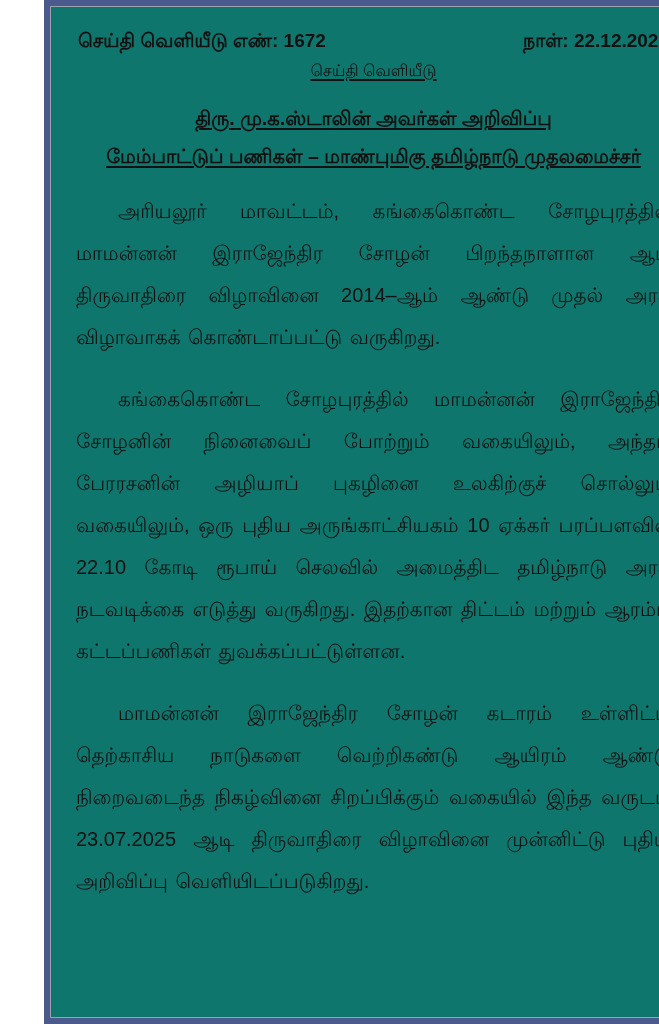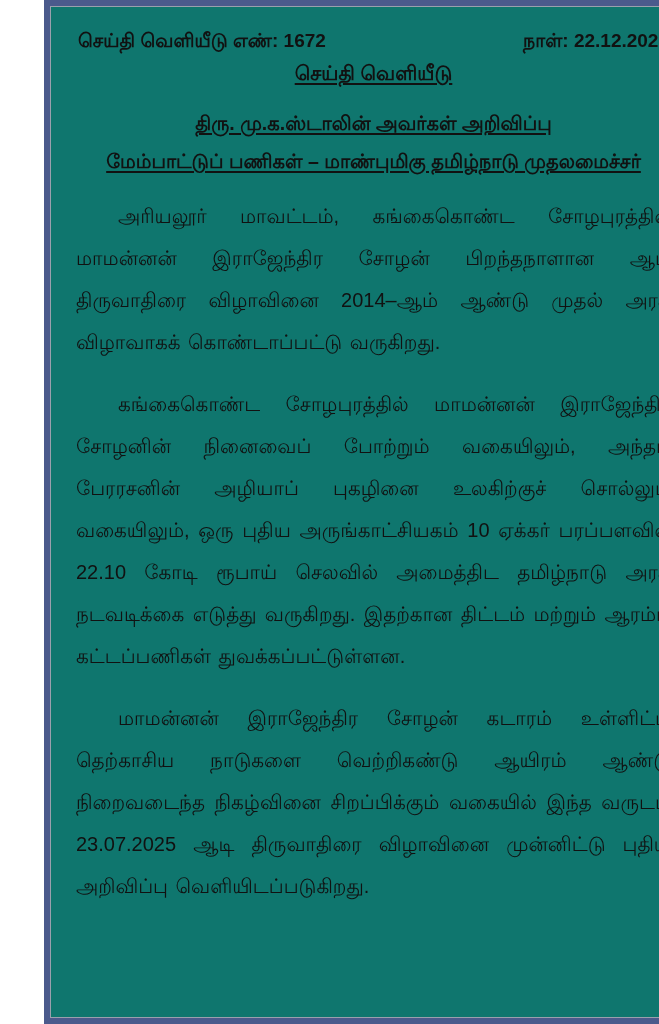--- a/index.html
+++ b/index.html
@@ -25,22 +25,22 @@
     align-items: baseline;
     font-weight: bold;
     font-size: 19px;
     padding: 0 2px;
   }
   .heading-wrap {
     text-align: center;
     margin-top: 8px;
   }
   .doc-heading {
-    font-weight: bold;
-    font-size: 20px;
+    font-weight: normal;
+    font-size: 16px;
     text-decoration: underline;
     text-underline-offset: 3px;
     text-decoration-thickness: 2px;
   }
   .title-block {
     margin-top: 18px;
     text-align: center;
   }
   .title-line {
     line-height: 36px;

